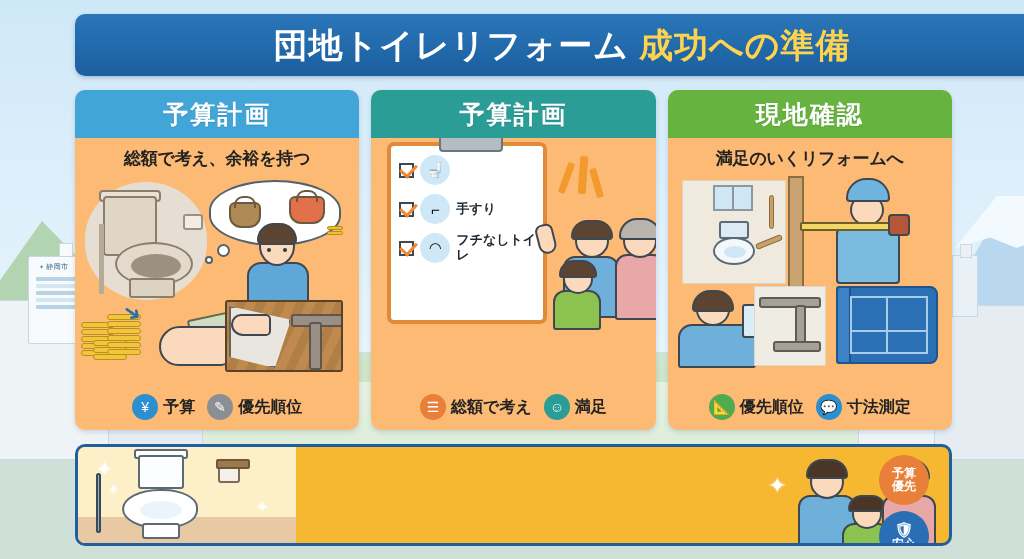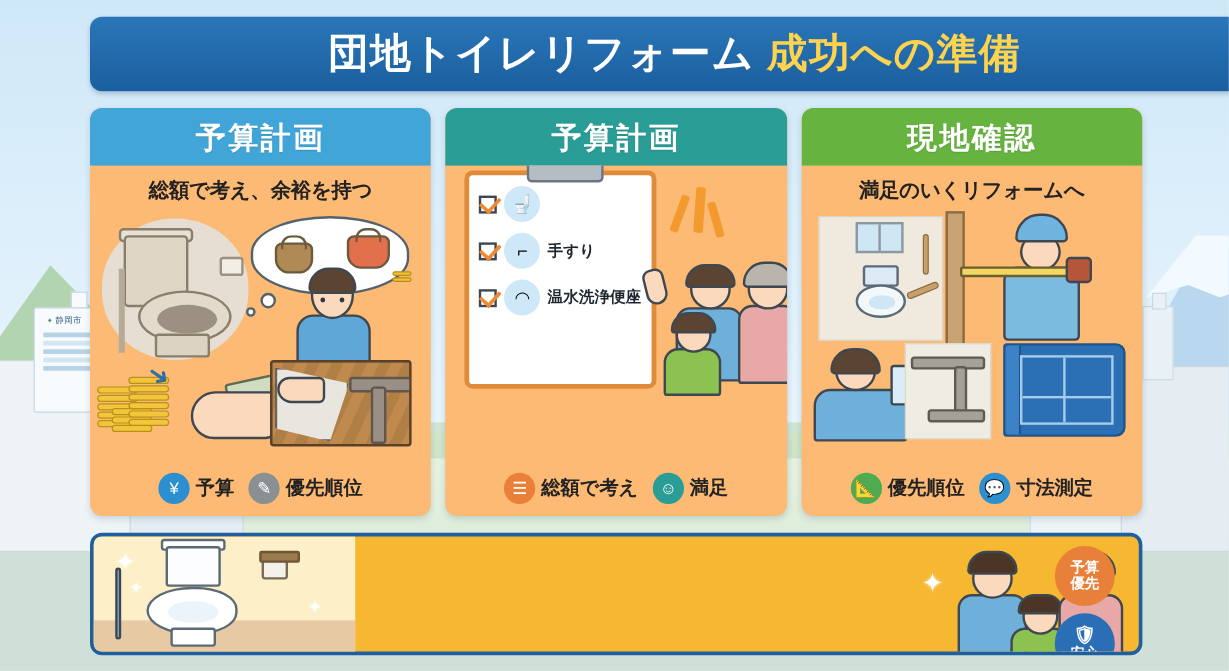--- a/index.html
+++ b/index.html
@@ -545,21 +545,21 @@
           <div class="cl-ic">🚽</div>
         </div>
         <div class="cl-row">
           <div class="cl-box"></div>
           <div class="cl-ic">⌐</div>
           <div class="cl-tx">手すり</div>
         </div>
         <div class="cl-row">
           <div class="cl-box"></div>
           <div class="cl-ic">◠</div>
-          <div class="cl-tx">温水洗浄便座</div>
+          <div class="cl-tx">フチなしトイレ</div>
         </div>
       </div>
 
       <div class="spark">
           <i></i>
           <i></i>
           <i></i>
         </div>
 
       <div class="fam2">

